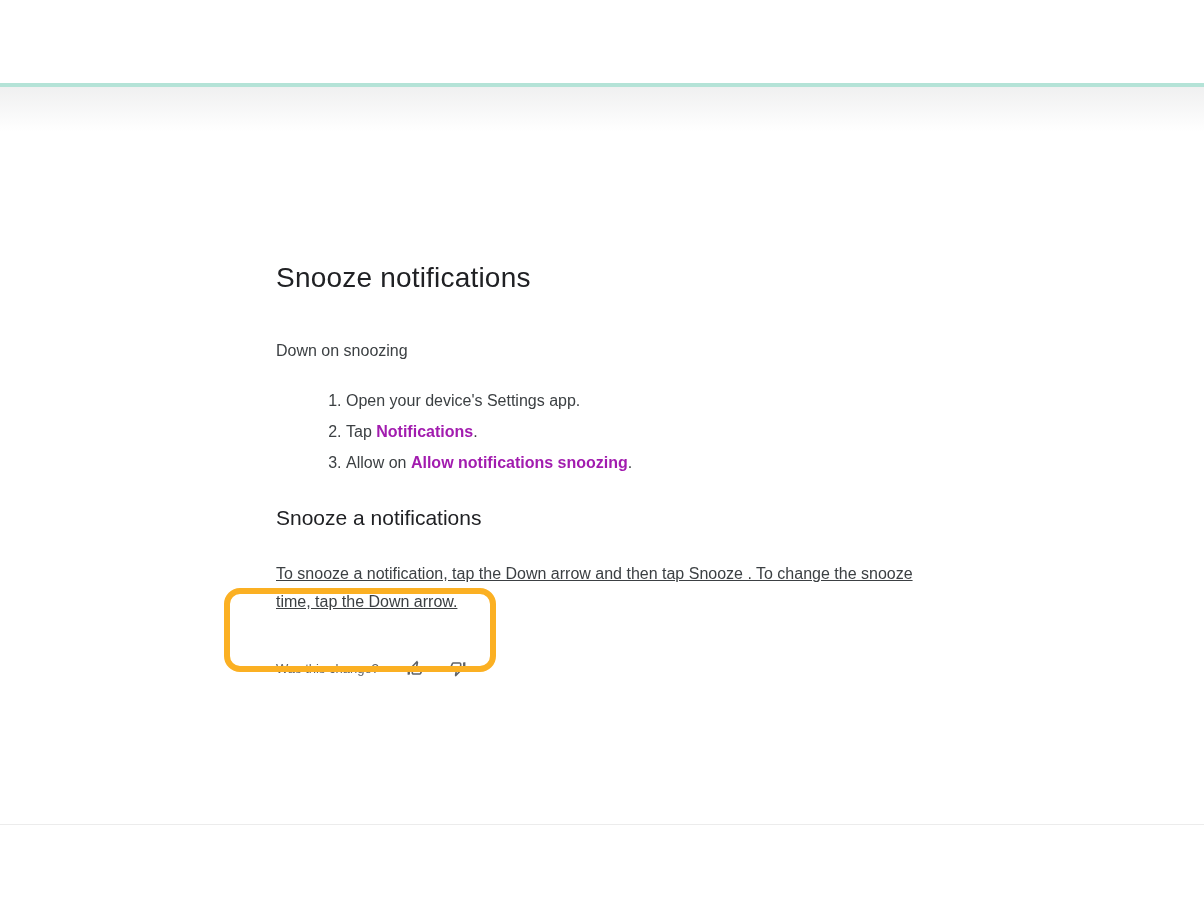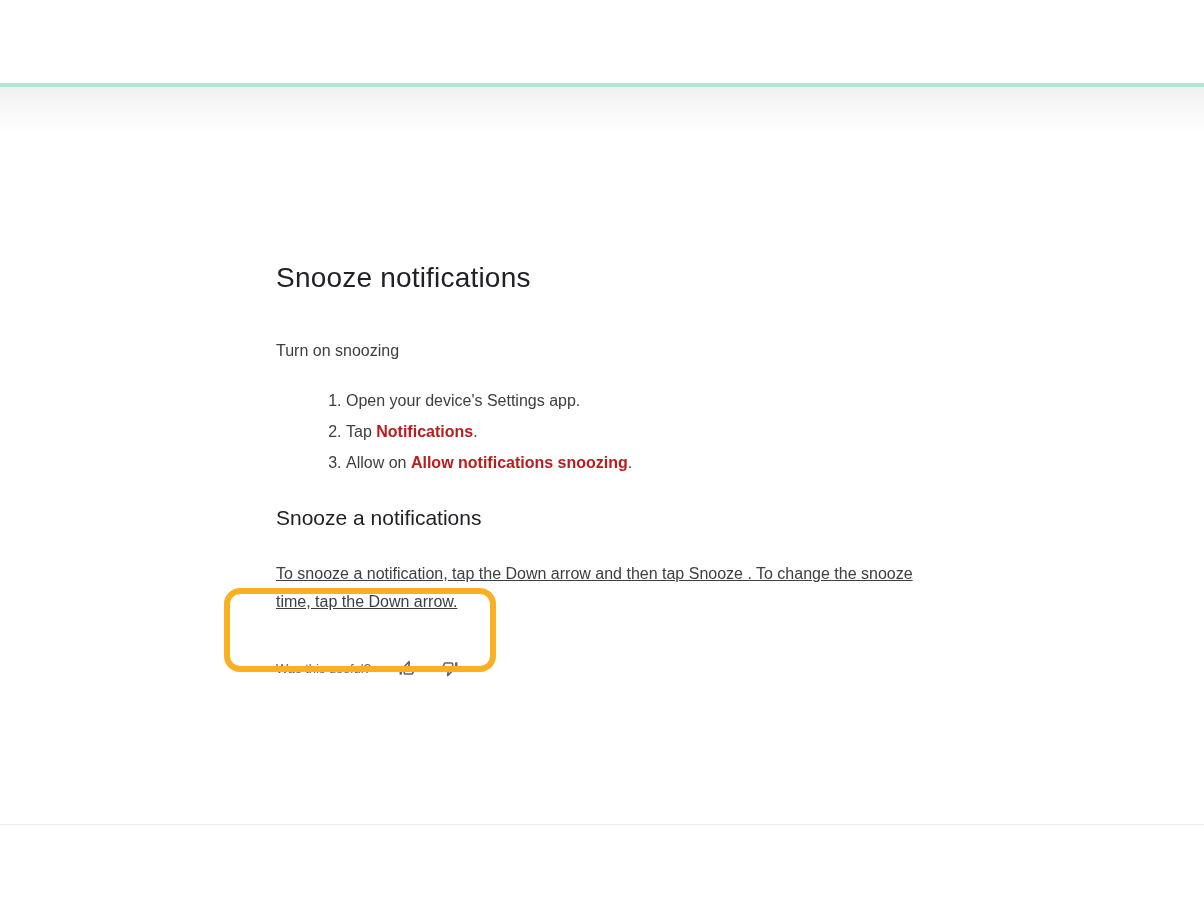--- a/index.html
+++ b/index.html
@@ -35,21 +35,21 @@
   }
   ol.steps {
     margin-top: 23px;
     padding-left: 37px;
     color: #3c4043; font-size: 16px;
   }
   ol.steps li {
     line-height: 31px;
     margin-left: 33px;
   }
-  ol.steps li b { font-weight: 700; color: #b91c1c; }
+  ol.steps li b { font-weight: 700; color: #a21caf; }
   h2.section-title {
     margin-top: 25px;
     font-size: 21px; font-weight: 400; color: #202124;
     line-height: 30px;
   }
   p.body-text {
     margin-top: 27px;
     font-size: 16px; color: #3c4043; line-height: 27.5px;
     max-width: 660px;
     text-decoration: underline;
@@ -90,34 +90,34 @@
 </style>
 </head>
 <body>
 
 <div class="accent-bar"></div>
 <div class="accent-shadow"></div>
 
 <main class="article">
   <h1 class="page-title">Snooze notifications</h1>
 
-  <p class="intro">Turn on snoozing</p>
+  <p class="intro">Down on snoozing</p>
 
   <ol class="steps">
     <li><span>Open your device's Settings app.</span><b></b><span></span></li>
     <li><span>Tap </span><b>Notifications</b><span>.</span></li>
     <li><span>Allow on </span><b>Allow notifications snoozing</b><span>.</span></li>
   </ol>
 
   <h2 class="section-title">Snooze a notifications</h2>
 
   <p class="body-text">To snooze a notification, tap the Down arrow and then tap Snooze . To change the snooze time, tap the Down arrow.</p>
 
   <div class="feedback-row">
-    <span class="feedback-question">Was this useful?</span>
+    <span class="feedback-question">Was this change?</span>
 
     <button class="thumb-btn" aria-label="Yes">
       <span style="display:inline-flex;">
         <svg viewBox="0 0 24 24" aria-hidden="true">
           <path d="M13.11 5.72l-.57 2.89c-.12.59.04 1.2.42 1.66.38.46.94.73 1.54.73H20v1.08L17.43 18H9.34c-.18 0-.34-.16-.34-.34V9.82l4.11-4.1M14 2 7.59 8.41C7.21 8.79 7 9.3 7 9.83v7.83C7 18.95 8.05 20 9.34 20h8.1c.71 0 1.36-.37 1.72-.97l2.67-6.15c.11-.25.17-.52.17-.8V11.5c0-1.1-.9-2-2-2h-5.5l.92-4.65c.05-.22.02-.46-.08-.66-.23-.45-.52-.86-.88-1.22L14 2zM4 9H2v11h2c.55 0 1-.45 1-1v-9c0-.55-.45-1-1-1z"></path>
         </svg>
       </span>
     </button>
 
     <button class="thumb-btn" aria-label="No">

